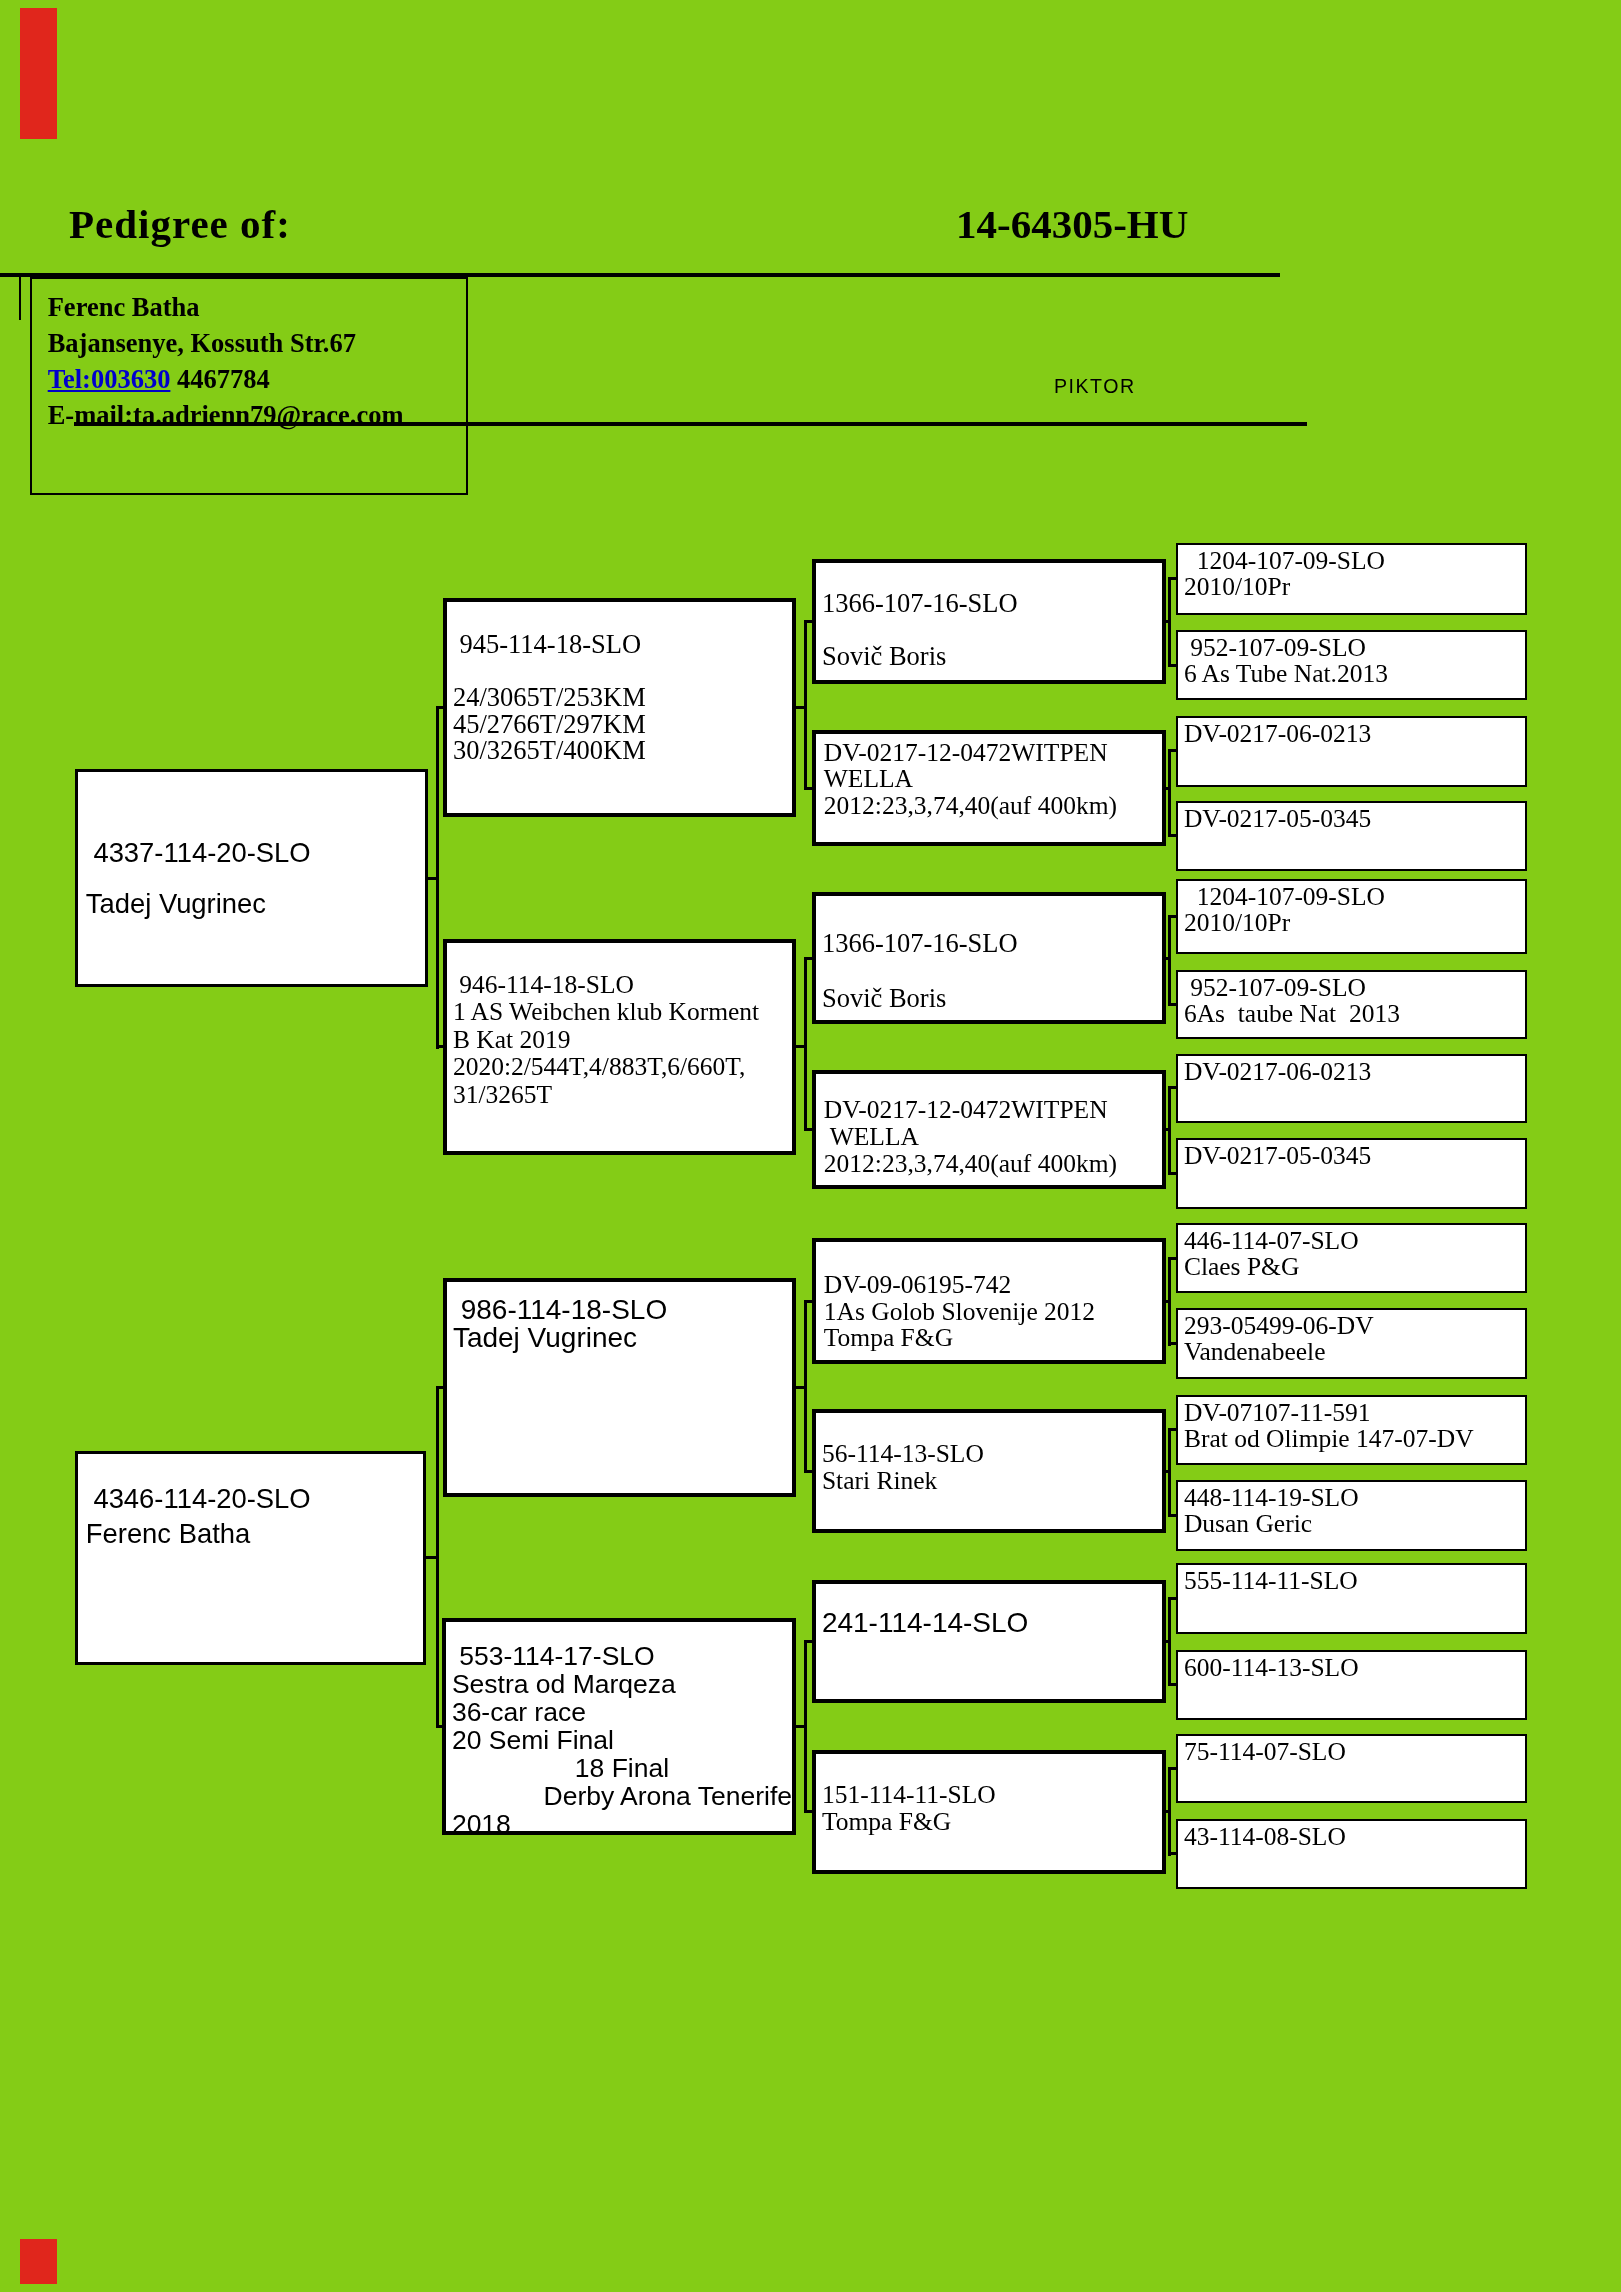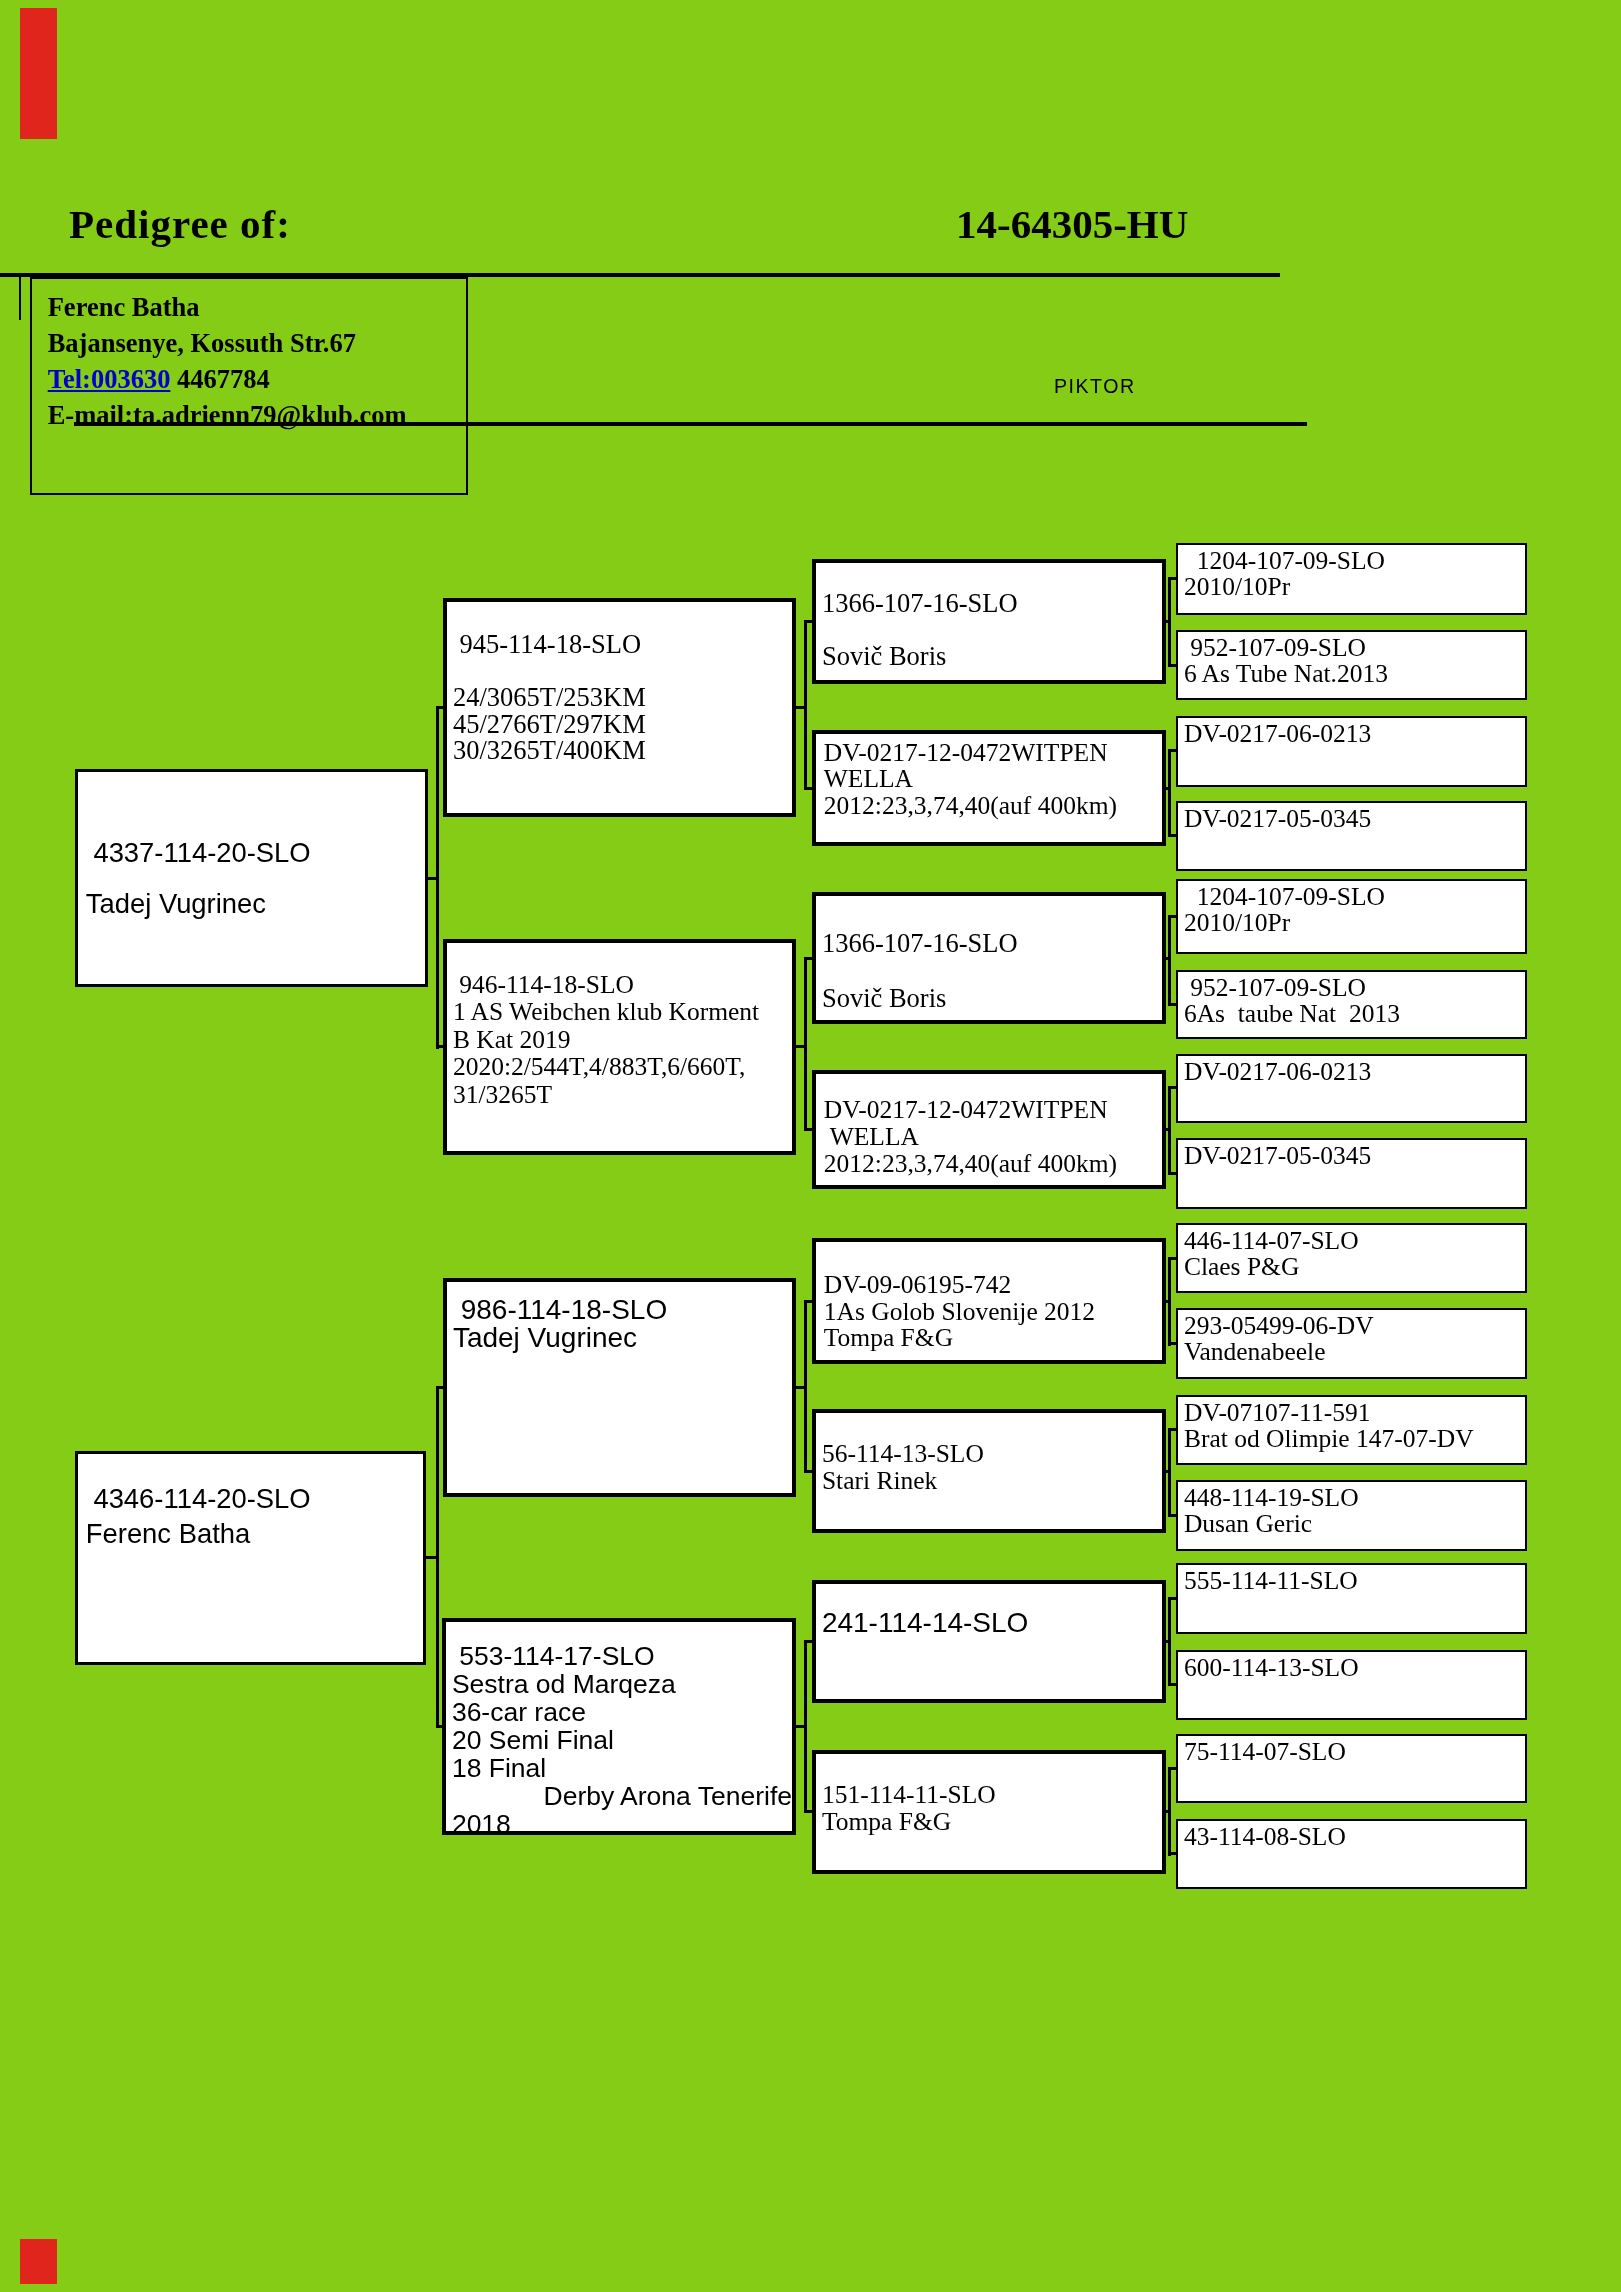--- a/index.html
+++ b/index.html
@@ -30,21 +30,21 @@
 
   <div class="title">Pedigree of:</div>
   <div class="ringno">14-64305-HU</div>
   <div class="hr1"></div>
   <div class="ltick"></div>
 
   <div class="owner-box">
     <div class="oline">Ferenc Batha</div>
     <div class="oline">Bajansenye, Kossuth Str.67</div>
     <div class="oline"><span class="tel" style="color: rgb(0, 0, 204); text-decoration-color: rgb(0, 0, 204);">Tel:003630</span><span> 4467784</span></div>
-    <div class="oline">E-mail:ta.adrienn79@klub.com</div>
+    <div class="oline">E-mail:ta.adrienn79@race.com</div>
   </div>
 
   <div class="hr2"></div>
   <div class="piktor">PIKTOR</div>
 
   <div id="tree">
       <div class="pbox" style="left: 75px; top: 769px; width: 353px; height: 218px; border-width: 3.9px; font-family: &quot;Liberation Sans&quot;, sans-serif; font-size: 27.4px; padding-top: 55px; padding-left: 7.8px;">
         <div class="pline" style="line-height: 51px; min-height: 51px;"> 4337-114-20-SLO</div>
         <div class="pline" style="line-height: 51px; min-height: 51px;">Tadej Vugrinec</div>
       </div>
@@ -68,21 +68,21 @@
       </div>
       <div class="pbox" style="left: 443px; top: 1278px; width: 353px; height: 219px; border-width: 4.9px; font-family: &quot;Liberation Sans&quot;, sans-serif; font-size: 28px; padding-top: 13.7px; padding-left: 5.9px;">
         <div class="pline" style="line-height: 28px; min-height: 28px;"> 986-114-18-SLO</div>
         <div class="pline" style="line-height: 28px; min-height: 28px;">Tadej Vugrinec</div>
       </div>
       <div class="pbox" style="left: 442px; top: 1618px; width: 354px; height: 217px; border-width: 4.9px; font-family: &quot;Liberation Sans&quot;, sans-serif; font-size: 26.5px; padding-top: 19.6px; padding-left: 5.9px;">
         <div class="pline" style="line-height: 28px; min-height: 28px;"> 553-114-17-SLO</div>
         <div class="pline" style="line-height: 28px; min-height: 28px;">Sestra od Marqeza</div>
         <div class="pline" style="line-height: 28px; min-height: 28px;">36-car race</div>
         <div class="pline" style="line-height: 28px; min-height: 28px;">20 Semi Final</div>
-        <div class="pline" style="line-height: 28px; min-height: 28px;">18 Final</div>
+        <div class="pline" style="line-height: 28px; min-height: 28px; text-align: center;">18 Final</div>
         <div class="pline" style="line-height: 28px; min-height: 28px; text-align: right;">Derby Arona Tenerife</div>
         <div class="pline" style="line-height: 28px; min-height: 28px;">2018</div>
       </div>
       <div class="pbox" style="left: 812px; top: 559px; width: 354px; height: 125px; border-width: 4.9px; font-family: &quot;Liberation Serif&quot;, serif; font-size: 26.5px; padding-top: 26.5px; padding-left: 5.9px;">
         <div class="pline" style="line-height: 26.5px; min-height: 26.5px;">1366-107-16-SLO</div>
         <div class="pline" style="line-height: 26.5px; min-height: 26.5px;"></div>
         <div class="pline" style="line-height: 26.5px; min-height: 26.5px;">Sovič Boris</div>
       </div>
       <div class="pbox" style="left: 812px; top: 730px; width: 354px; height: 116px; border-width: 4.9px; font-family: &quot;Liberation Serif&quot;, serif; font-size: 25.5px; padding-top: 5.9px; padding-left: 7.8px;">
         <div class="pline" style="line-height: 26.5px; min-height: 26.5px;">DV-0217-12-0472WITPEN</div>

